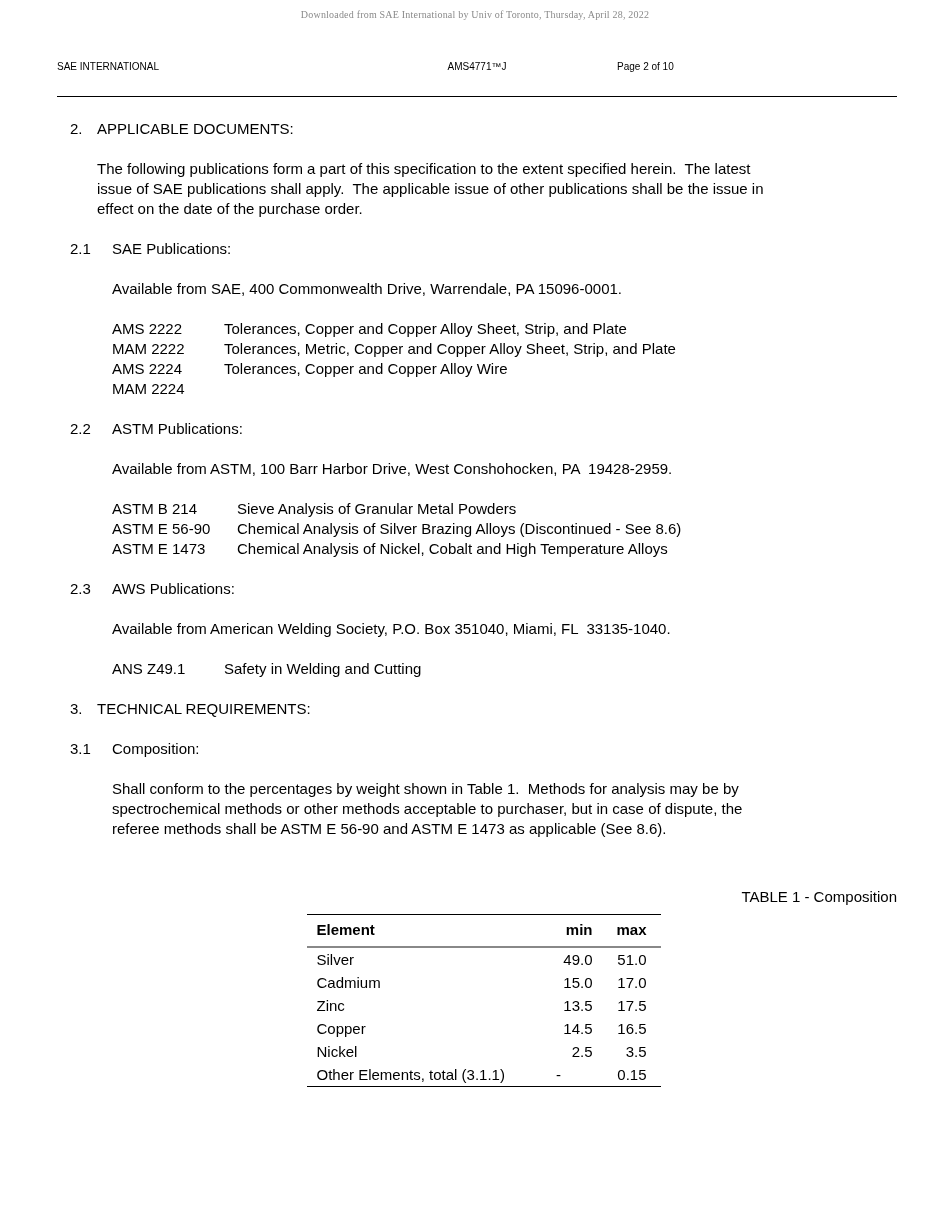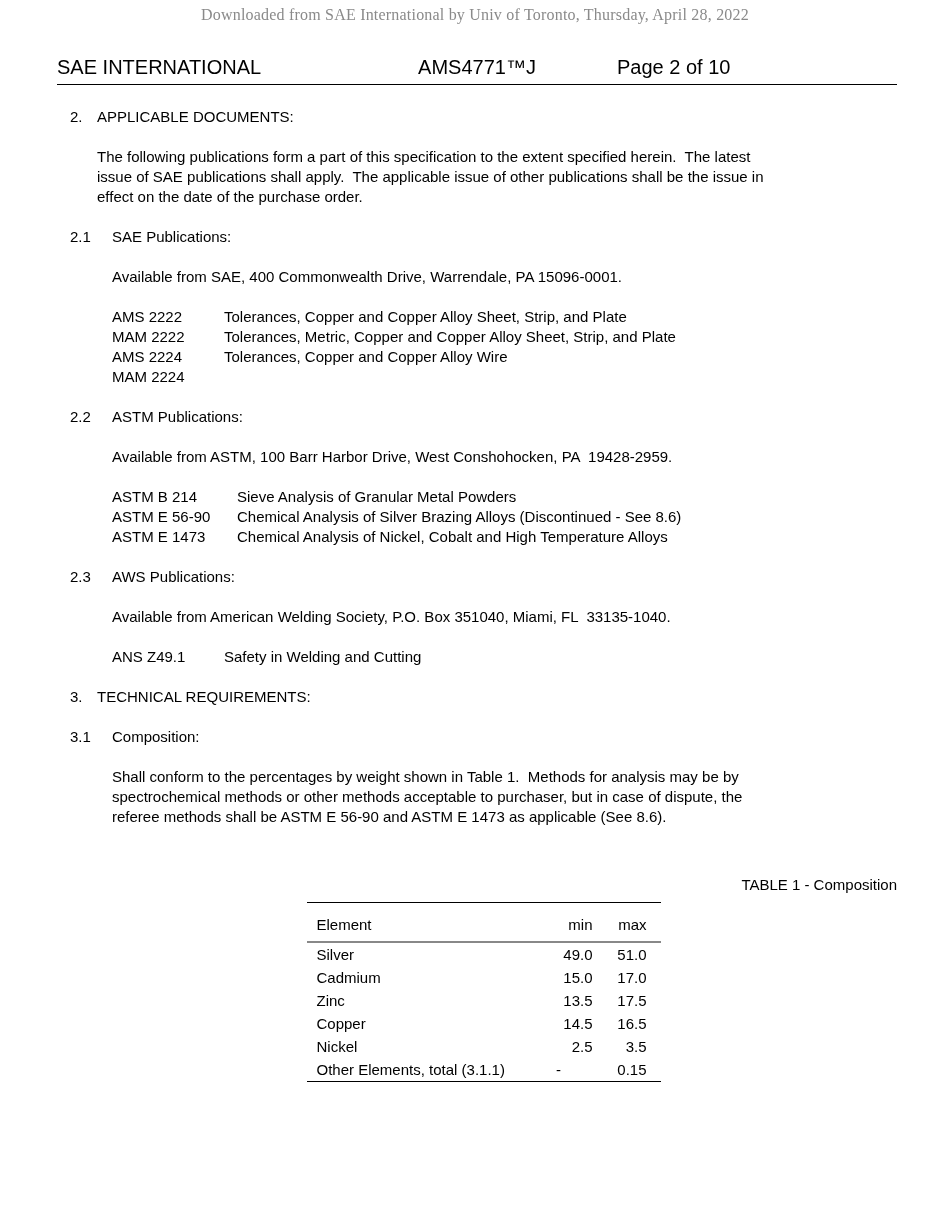--- a/index.html
+++ b/index.html
@@ -13,32 +13,32 @@
     font-family: "Liberation Sans", sans-serif;
     font-size: 15px;
     line-height: 20px;
     color: #000000;
     overflow: hidden;
   }
   .watermark {
     padding-top: 9px;
     text-align: center;
     font-family: "Liberation Serif", serif;
-    font-size: 16px;
+    font-size: 10px;
     line-height: 12px;
     color: #8a8a8a;
     letter-spacing: 0.2px;
   }
   .header {
     margin: 36px 53px 0 57px;
     display: flex;
     align-items: flex-end;
     border-bottom: 1.5px solid #000;
-    padding-bottom: 7px;
-    font-size: 20px;
+    padding-bottom: 19px;
+    font-size: 10px;
   }
   .header .h-left  { flex: 1; text-align: left; }
   .header .h-mid   { flex: 1; text-align: center; }
   .header .h-right { flex: 1; text-align: left; }
 
   .content { margin: 22px 53px 0 70px; }
   .block { margin-bottom: 20px; }
   .line { white-space: pre-wrap; }
 
   .sec { display: flex; }
@@ -58,23 +58,23 @@
   .tablewrap { margin-top: 48px; }
   .tcaption { text-align: right; margin-bottom: 7px; }
   table.comp {
     width: 354px;
     margin: 0 auto;
     border-collapse: collapse;
     border-top: 1.5px solid #000;
     border-bottom: 1.5px solid #000;
   }
   table.comp thead th {
-    font-weight: normal;
+    font-weight: bold;
     border-bottom: 2.5px solid #888;
-    padding: 12px 0 6px 0;
+    padding: 5px 0 6px 0;
     margin-top: 43px;
   }
   table.comp td { padding: 1.5px 0; }
   .col-el  { width: 232px; text-align: left; padding-left: 10px !important; }
   .col-min { width: 54px;  text-align: right; }
   .col-max { width: 68px;  text-align: right; padding-right: 14px !important; }
   td.dash  { text-align: center; padding-right: 14px !important; }
 </style>
 </head>
 <body>

